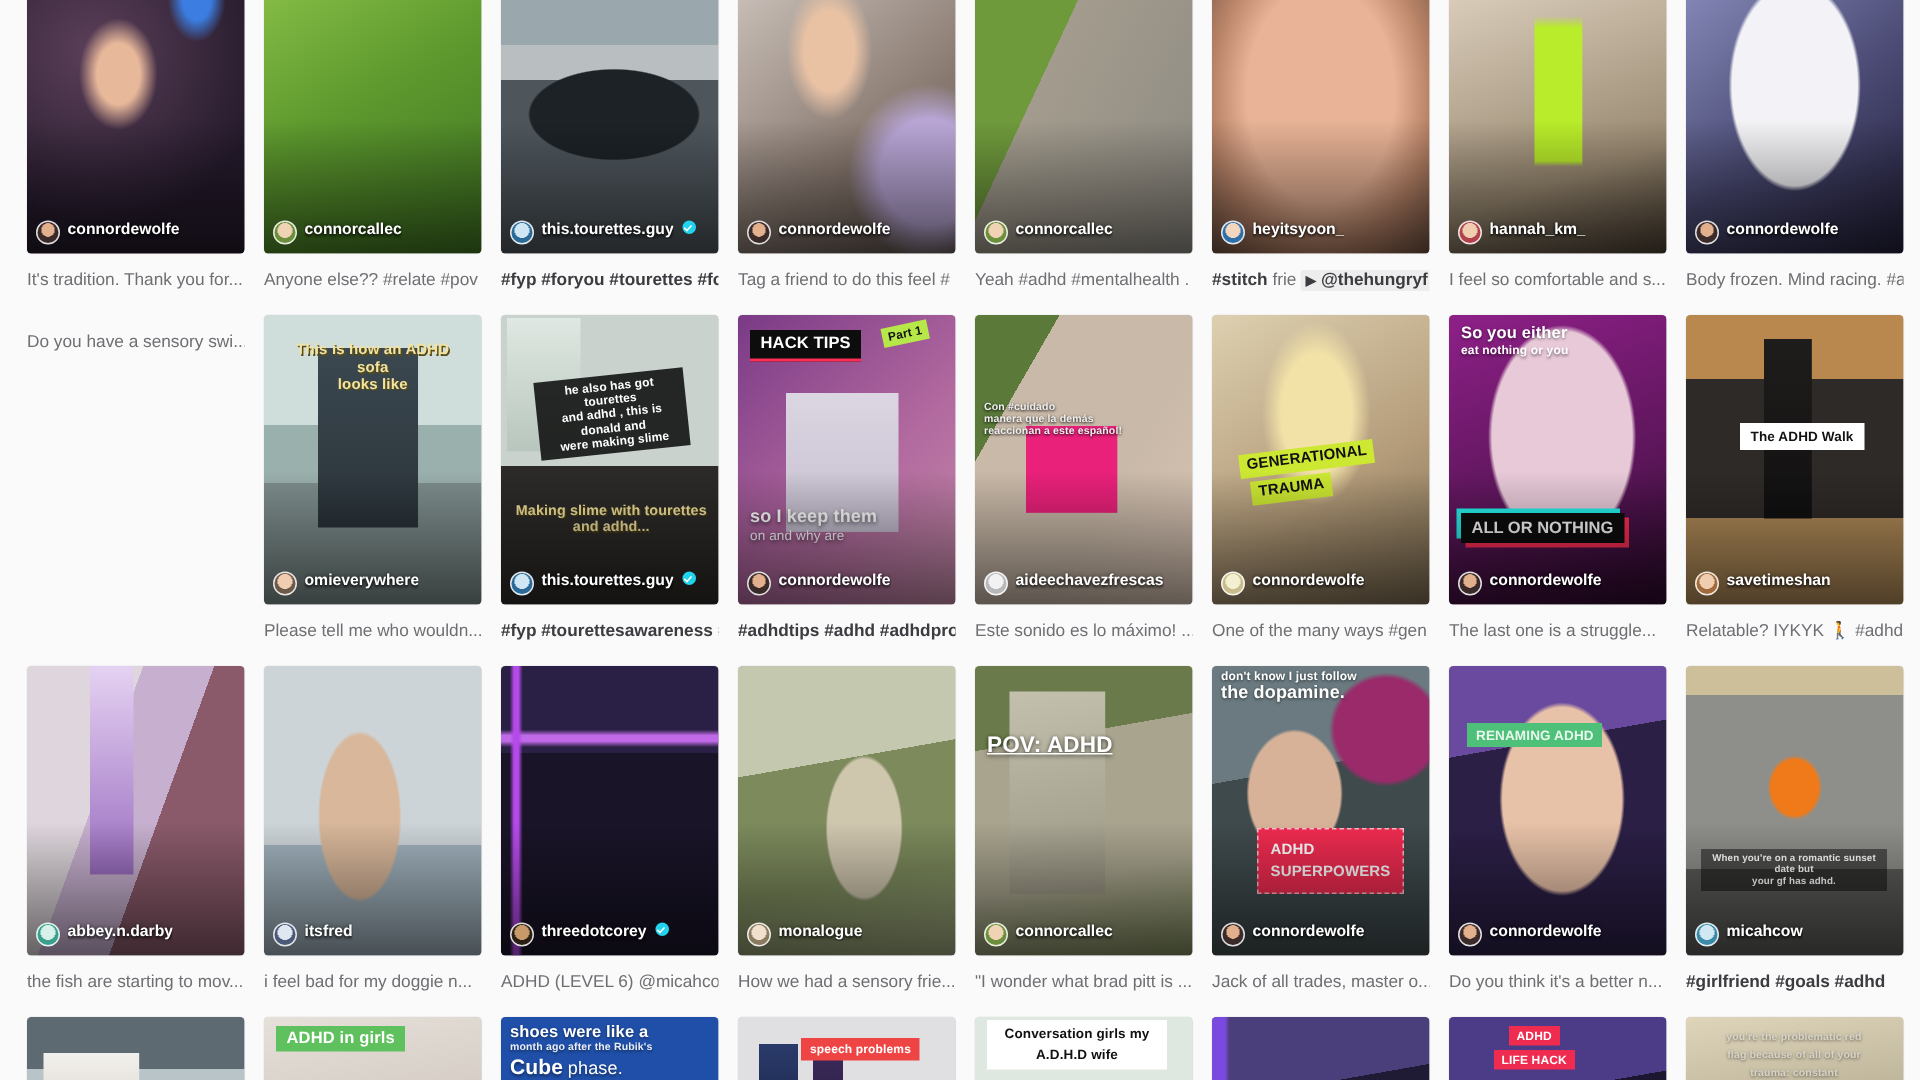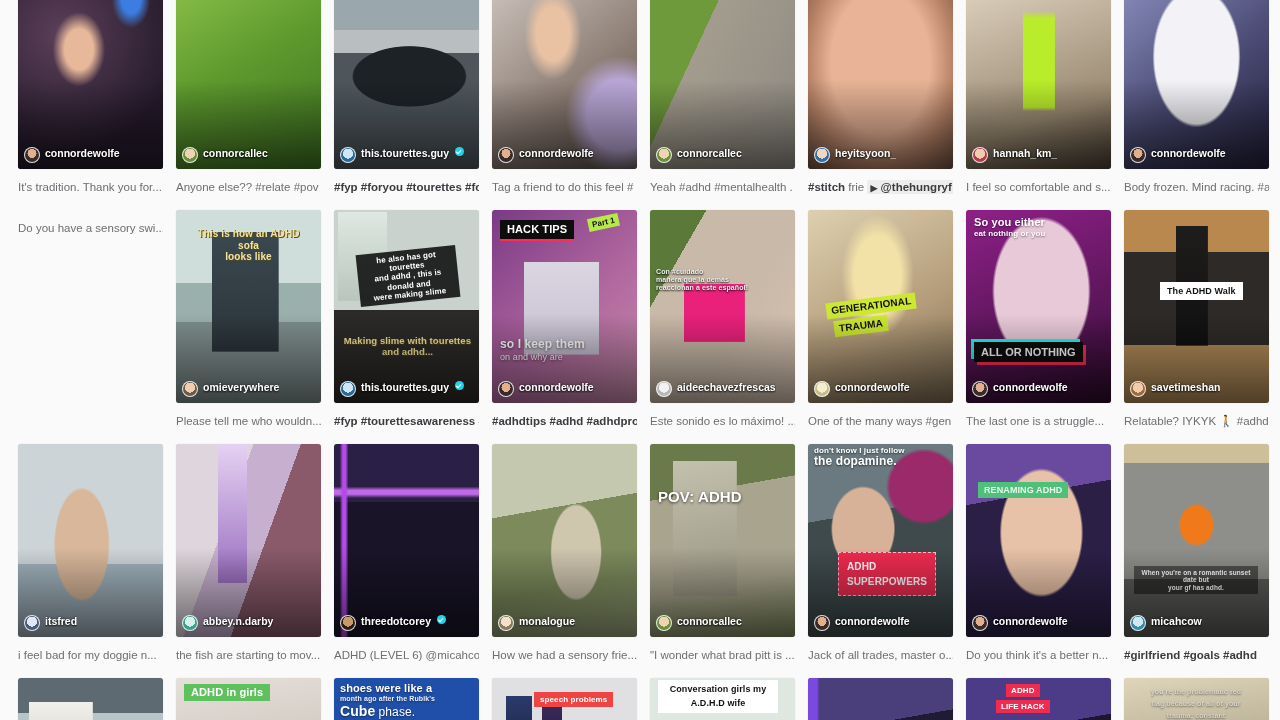--- a/index.html
+++ b/index.html
@@ -379,42 +379,42 @@
           <span class="uname">savetimeshan</span>
         </div>
       </div>
       <div class="caption"><span>Relatable? IYKYK 🚶 #adhd</span></div>
     </div>
   </div>
 
   <div class="row">
     <div class="card">
       <div class="thumb">
+        <div class="bg" style="background:linear-gradient(110deg,#ded6dc 0 36%, #c7b0cf 36% 58%, #8a5a6a 58%)"></div>
+        <div class="bg" style="background:linear-gradient(180deg,#e5d2f2,#9a6ec0) no-repeat 36% 0 / 20% 72%"></div>
+        <div class="vignette"></div>
+        <div class="user">
+          <div class="avatar" style="background:radial-gradient(circle at 50% 40%,#d8f0ea 0 45%, #3aa08c 46%)"></div>
+          <span class="uname">abbey.n.darby</span>
+        </div>
+      </div>
+      <div class="caption">the fish are starting to mov...</div>
+    </div>
+
+    <div class="card">
+      <div class="thumb">
         <div class="bg" style="background:linear-gradient(180deg,#cdd4d8 0 62%, #9fb0bb 62%)"></div>
         <div class="bg" style="background:radial-gradient(ellipse 26% 40% at 44% 52%, #d8b79a 0 70%, transparent 74%)"></div>
         <div class="vignette"></div>
         <div class="user">
           <div class="avatar" style="background:radial-gradient(circle at 50% 40%,#dfe7f2 0 45%, #4a5a78 46%)"></div>
           <span class="uname">itsfred</span>
         </div>
       </div>
       <div class="caption">i feel bad for my doggie n...</div>
-    </div>
-
-    <div class="card">
-      <div class="thumb">
-        <div class="bg" style="background:linear-gradient(110deg,#ded6dc 0 36%, #c7b0cf 36% 58%, #8a5a6a 58%)"></div>
-        <div class="bg" style="background:linear-gradient(180deg,#e5d2f2,#9a6ec0) no-repeat 36% 0 / 20% 72%"></div>
-        <div class="vignette"></div>
-        <div class="user">
-          <div class="avatar" style="background:radial-gradient(circle at 50% 40%,#d8f0ea 0 45%, #3aa08c 46%)"></div>
-          <span class="uname">abbey.n.darby</span>
-        </div>
-      </div>
-      <div class="caption">the fish are starting to mov...</div>
     </div>
 
     <div class="card">
       <div class="thumb">
         <div class="bg" style="background:linear-gradient(180deg,#2a1f44 0 30%, #191428 30%)"></div>
         <div class="bg" style="background:linear-gradient(90deg, transparent 4%, #b44ae8 6% 8%, transparent 10%), linear-gradient(0deg, transparent 72%, #c06ae8 74% 76%, transparent 78%)"></div>
         <div class="vignette"></div>
         <div class="user">
           <div class="avatar" style="background:radial-gradient(circle at 50% 40%,#c89a6a 0 45%, #2a1f14 46%)"></div>
           <span class="uname">threedotcorey</span>
@@ -434,21 +434,21 @@
           <span class="uname">monalogue</span>
         </div>
       </div>
       <div class="caption">How we had a sensory frie...</div>
     </div>
 
     <div class="card">
       <div class="thumb">
         <div class="bg" style="background:linear-gradient(170deg,#6a7a4a 0 26%, #a8a48e 26% 70%, #7e8a5c)"></div>
         <div class="bg" style="background:linear-gradient(170deg,#c4c0ae,#9a9684) no-repeat 28% 30% / 44% 70%"></div>
-        <div class="ovl ovl-white-big" style="left:8px;top:44px;font-weight:bold;">
+        <div class="ovl ovl-white-big" style="left:8px;top:44px;font-weight:bold;text-decoration:underline;">
           <span>POV: ADHD</span>
         </div>
         <div class="vignette"></div>
         <div class="user">
           <div class="avatar" style="background:radial-gradient(circle at 50% 40%,#f0d2b4 0 45%, #6b8f3a 46%)"></div>
           <span class="uname">connorcallec</span>
         </div>
       </div>
       <div class="caption">"I wonder what brad pitt is ...</div>
     </div>

